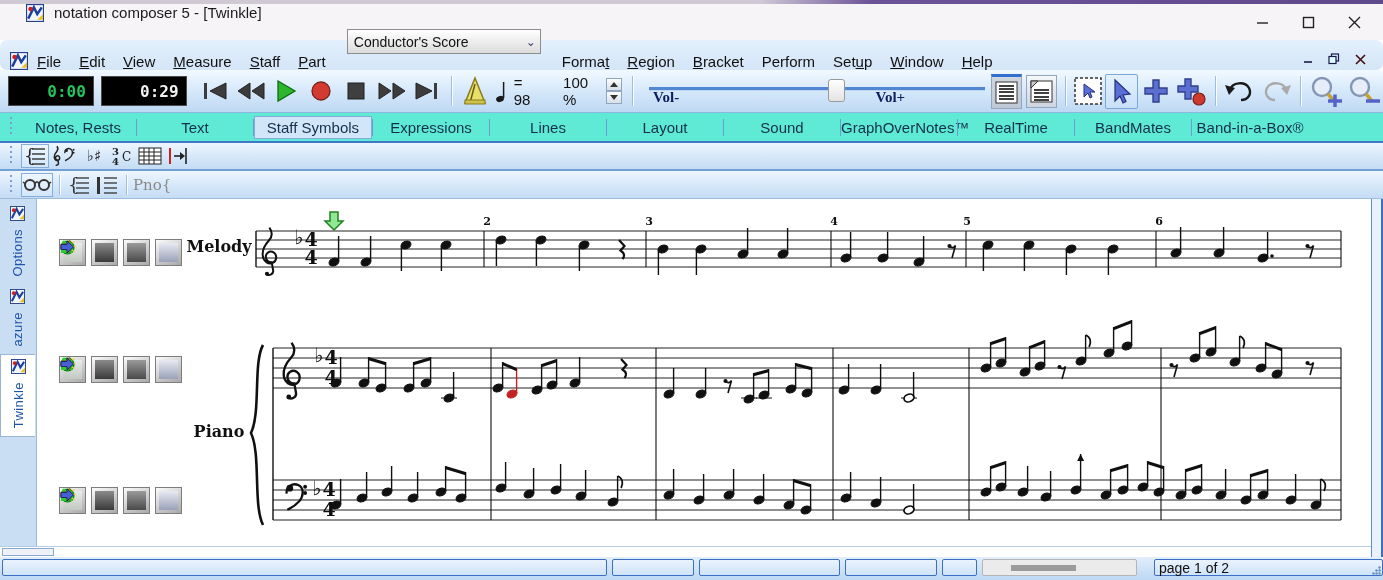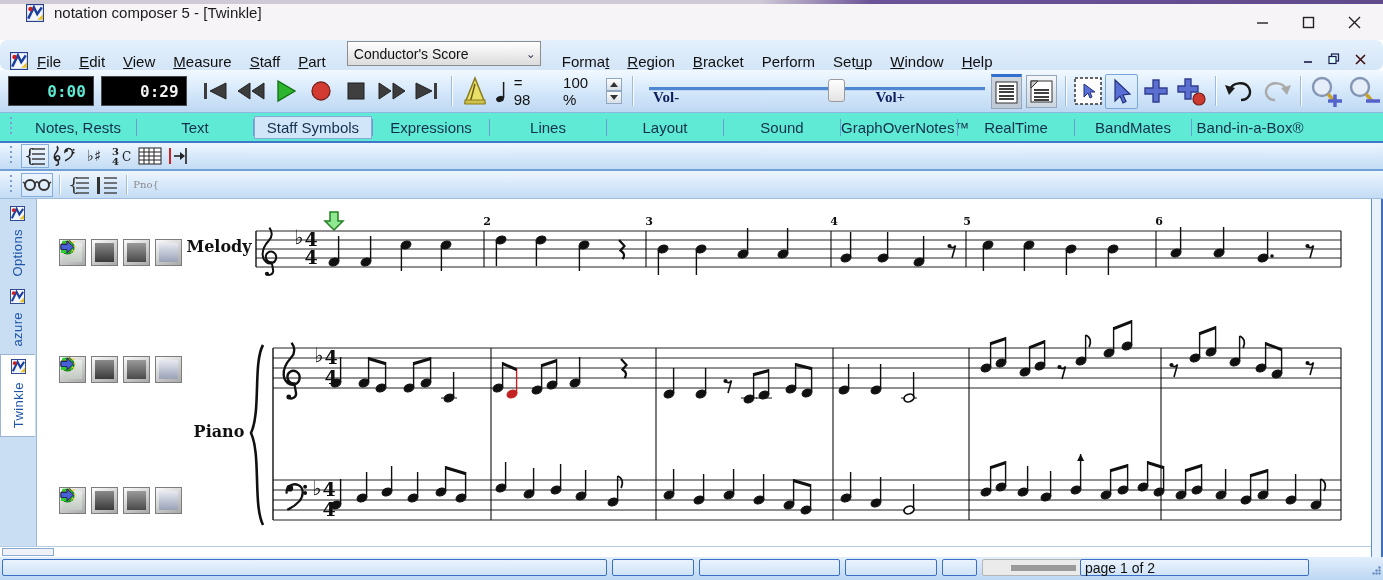--- a/index.html
+++ b/index.html
@@ -12,21 +12,21 @@
             display:flex;}
   .titlebar .ttl{font-size:15px;color:#1b1b1b;margin-left:10px;}
   .applogo{margin-left:26px;flex:0 0 auto;display:flex;}
   .winbtn{width:46px;height:32px;display:flex;align-items:center;justify-content:center;color:#222;}
   .winbtns{position:absolute;right:6px;top:0;height:36px;display:flex;align-items:center;}
   
   .menubar{position:absolute;left:0;top:40px;width:100%;height:30px;
            background:linear-gradient(#e4f0fc,#d3e5f7);display:flex;align-items:flex-end;font-size:15px;color:#101010;border-radius:7px;}
   .mitem{padding:0 9px;white-space:nowrap;}
   .mitem u{text-decoration:underline;}
-  .combobox{width:192px;height:23px;margin:4px 12px;border:1px solid #8d8d8d;background:linear-gradient(#ffffff,#dcdcdc);
+  .combobox{width:192px;height:23px;margin:16px 12px;border:1px solid #8d8d8d;background:linear-gradient(#ffffff,#dcdcdc);
             display:flex;align-items:center;font-size:14px;color:#111;}
   .combobox .cbv{flex:1;padding-left:6px;}
   .combobox .chev{width:18px;color:#446;font-size:12px;text-align:center;}
   .mdibtns{margin-left:auto;display:flex;align-items:center;margin-right:10px;}
   .mdibtn{width:26px;height:22px;display:flex;align-items:center;justify-content:center;}
   
   .transport{position:absolute;left:0;top:70px;width:100%;height:43px;
              background:linear-gradient(#f2f9ff,#d8eafb 45%,#bed8f3 100%);border-bottom:1px solid #8fb6e0;
              display:flex;align-items:center;box-sizing:border-box;}
   .lcd{width:92px;height:30px;background:#000;border:1px solid #4a4a4a;display:flex;align-items:center;justify-content:flex-end;
@@ -57,21 +57,21 @@
   .rtab{width:116px;text-align:center;font-size:15px;color:#14304b;padding:3px 0;white-space:nowrap;}
   .rtab.sel{background:#d2e6fa;border:1px solid #85acd9;padding:2px 0;}
   .rsep{width:1px;height:17px;background:#6b9bd2;}
   
   .prow{position:absolute;left:0;width:100%;height:28px;background:linear-gradient(#eef6fe,#d5e7f9 55%,#c4dcf4 100%);
         display:flex;align-items:center;box-sizing:border-box;border-bottom:2px solid #6fa0d8;}
   .prow1{top:143px;} .prow2{top:171px;height:28px;border-bottom:1px solid #9ebcdc;}
   .pbtn{height:24px;min-width:26px;display:flex;align-items:center;justify-content:center;margin:0 1px;color:#222;}
   .pbtn.pressed{border:1px solid #86add9;background:linear-gradient(#eef6ff,#d2e6fa);box-sizing:border-box;}
   .psep{width:1px;height:20px;background:#9ebcdc;margin:0 5px;box-shadow:1px 0 0 #fff;}
-  .pnotext{font-size:10px;color:#8a8a8a;font-family:"DejaVu Serif",serif;}
+  .pnotext{font-size:15px;color:#8a8a8a;font-family:"DejaVu Serif",serif;}
   
   .sidebar{position:absolute;left:0;top:199px;width:36px;height:347px;background:#c9ddf3;box-sizing:border-box;padding-top:3px;}
   .vtab{display:flex;flex-direction:column;align-items:center;padding:4px 0 8px 0;width:35px;}
   .vtab .lbl{writing-mode:vertical-rl;transform:rotate(180deg);font-size:13px;color:#1f55a8;margin-top:4px;letter-spacing:.4px;}
   .vtab.sel{background:#ffffff;border:1px solid #9ab4d4;border-right:none;box-sizing:border-box;}
   .scorewrap{position:absolute;left:36px;top:199px;width:1335px;height:347px;background:#fff;border-left:1px solid #9bb8dc;box-sizing:border-box;}
   .scorewrap svg{position:absolute;left:0;top:0;pointer-events:none;}
   .sbtnrow{position:absolute;display:flex;}
   .sbtn{width:25px;height:25px;border:1px solid #7d7d7d;background:linear-gradient(150deg,#fbfbfb,#a8a8a8);
         display:flex;align-items:center;justify-content:center;margin-right:5px;}
@@ -168,21 +168,21 @@
         </span>
       <span class="mdibtn">
           <svg width="11" height="11">
             <path d="M1,1 L10,10 M10,1 L1,10" stroke="#401010" stroke-width="1.6"></path>
           </svg>
         </span>
     </div>
   </div>
 
   <div class="transport">
-    <div class="lcd" style="margin-left:8px;color:#5eead4">0:00</div>
+    <div class="lcd" style="margin-left:8px;color:#22c55e">0:00</div>
     <div class="lcd" style="margin-left:7px;color:#f2f2f2">0:29</div>
     <span class="tbicon" style="margin-left:12px">
         <svg width="26" height="22">
           <rect x="2" y="3" width="3" height="16" fill="#3c3c3c"></rect>
           <path d="M24,3 L8,11 L24,19 Z" fill="#3c3c3c" stroke="#222"></path>
         </svg>
       </span>
     <span class="tbicon">
         <svg width="30" height="22">
           <path d="M14,3 L2,11 L14,19 Z M28,3 L16,11 L28,19 Z" fill="#3c3c3c" stroke="#222"></path>
@@ -886,21 +886,21 @@
 
   <div class="statusbar">
     <div class="spane" style="left:2px;width:605px"></div>
     <div class="spane" style="left:612px;width:82px"></div>
     <div class="spane" style="left:699px;width:141px"></div>
     <div class="spane" style="left:845px;width:92px"></div>
     <div class="spane" style="left:942px;width:35px"></div>
     <div class="spane gray" style="left:982px;width:155px">
         <div class="gthumb"></div>
       </div>
-    <div class="spane" style="left:1080px;width:229px;padding-left:4px;line-height:17px">page 1 of 2</div>
+    <div class="spane" style="left:1154px;width:229px;padding-left:4px;line-height:17px">page 1 of 2</div>
     <span class="grip"><svg width="9" height="9">
           <g fill="#6a8fc0">
             <circle cx="7.5" cy="1.5" r="1.2"></circle>
             <circle cx="7.5" cy="4.5" r="1.2"></circle>
             <circle cx="7.5" cy="7.5" r="1.2"></circle>
             <circle cx="4.5" cy="4.5" r="1.2"></circle>
             <circle cx="4.5" cy="7.5" r="1.2"></circle>
             <circle cx="1.5" cy="7.5" r="1.2"></circle>
           </g>
         </svg></span>

